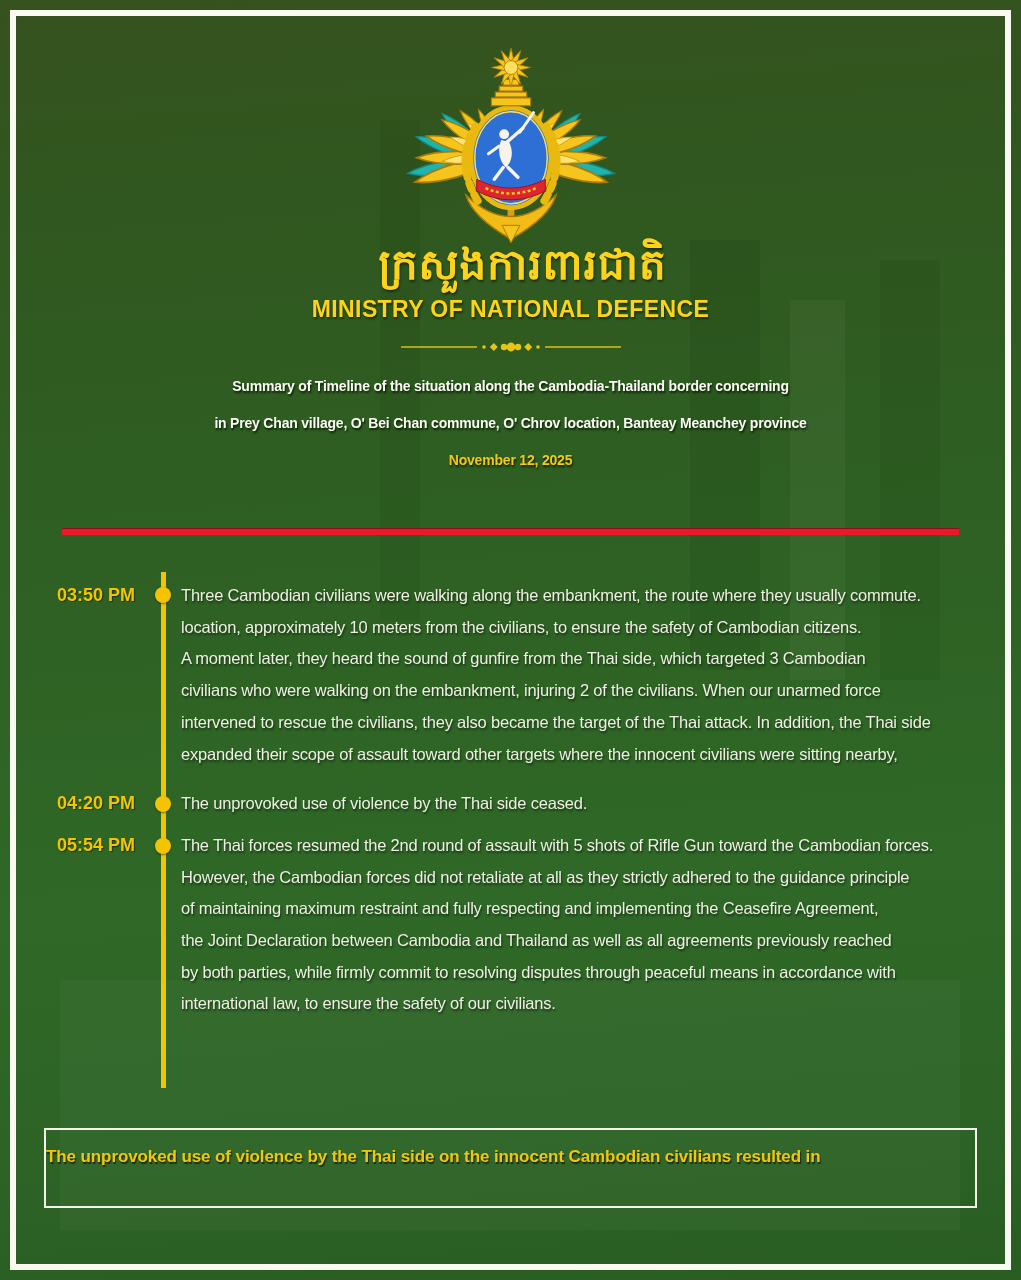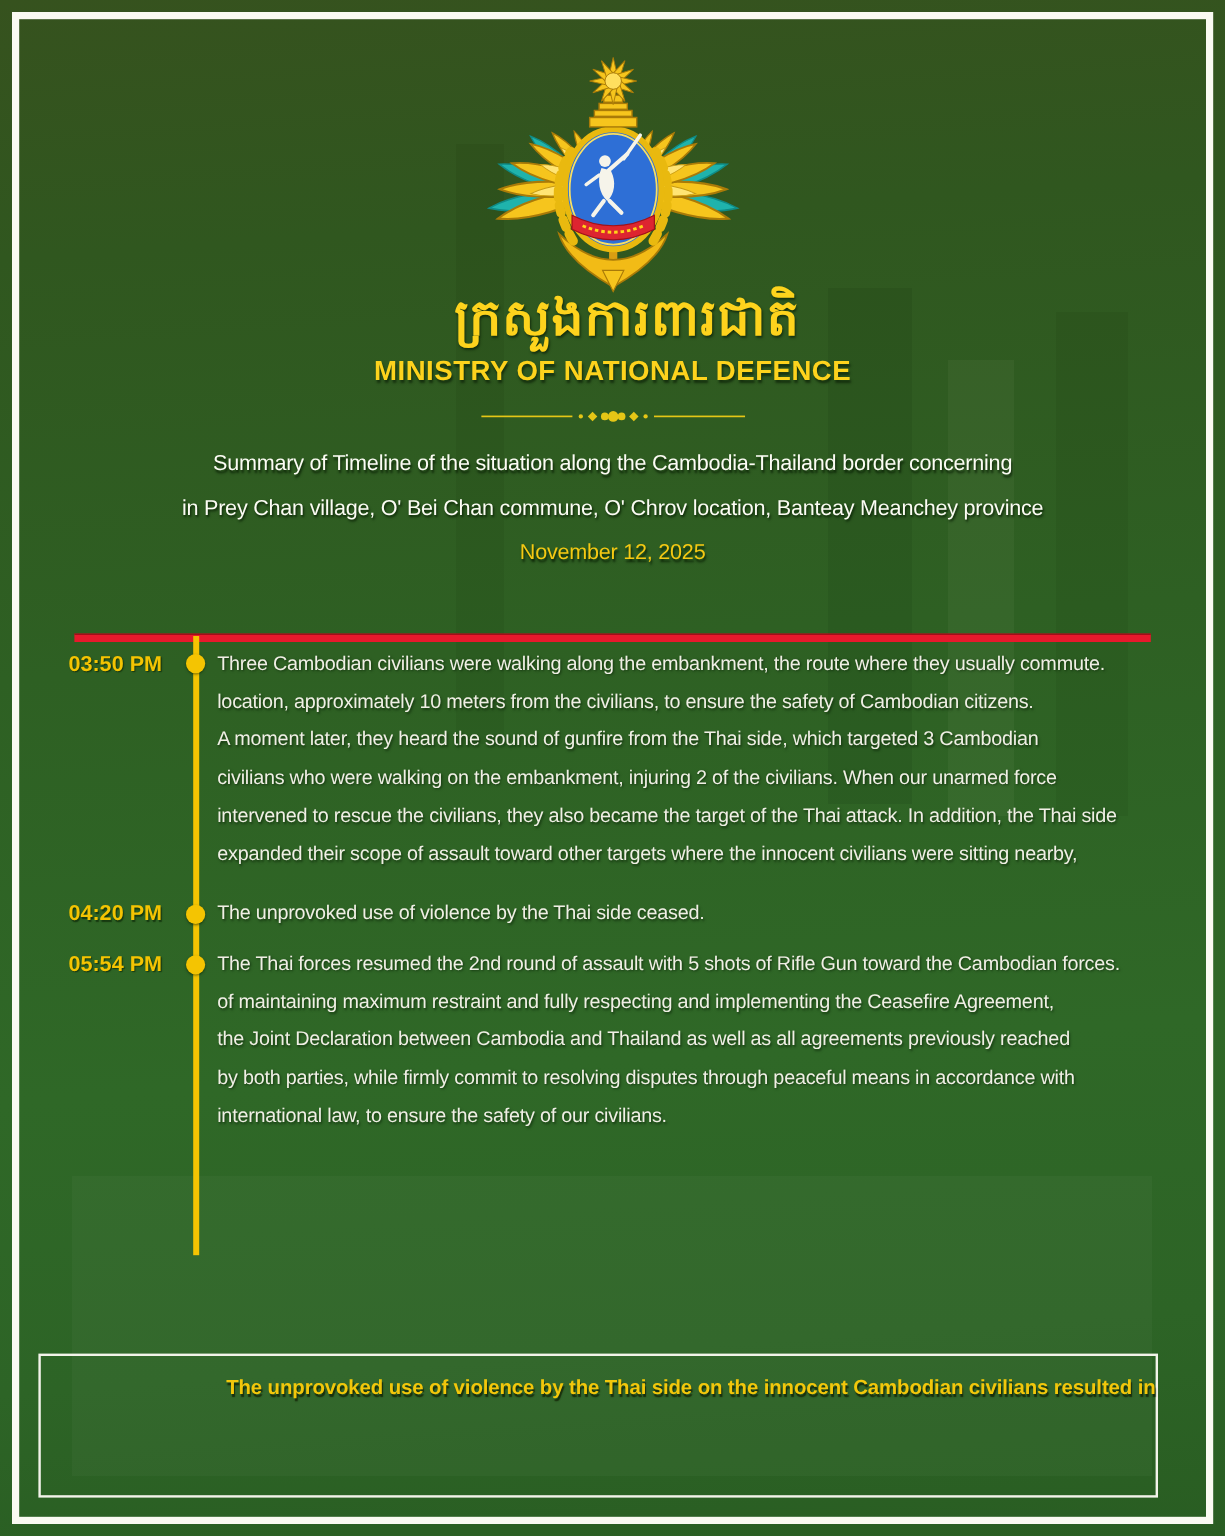--- a/index.html
+++ b/index.html
@@ -28,32 +28,32 @@
   }
   .ministry-title {
     position:absolute; top:296px; left:0; width:100%; text-align:center;
     font-size:23px; font-weight:bold; color:#fdd31d; letter-spacing:0.4px;
     text-shadow:1px 2px 2px rgba(10,30,5,0.7);
   }
   .divider { position:absolute; top:340px; left:50%; transform:translateX(-50%); }
 
   .summary {
     position:absolute; top:368px; left:0; width:100%; text-align:center;
-    font-weight:normal; font-size:18px; line-height:37px; color:#fcfcf4;
+    font-weight:bold; font-size:14px; line-height:37px; color:#fcfcf4;
     letter-spacing:-0.2px; white-space:nowrap;
     text-shadow:1px 2px 2px rgba(5,25,0,0.85);
   }
   .summary .date { color:#f5c913; }
 
   .red-rule {
     position:absolute; top:528px; left:62px; width:897px; height:7px;
     background:#e8192c; border-top:1px solid #8f0d14;
   }
 
-  .timeline { position:absolute; top:530px; left:0; width:906px; height:525px; }
+  .timeline { position:absolute; top:572px; left:0; width:906px; height:525px; }
   .timeline::before {
     content:""; position:absolute; left:161px; top:0; width:5px; height:516px;
     background:#f4c402;
   }
   .tl-row { position:relative; display:grid; grid-template-columns:150px 1fr; }
   .tl-row.r0 { padding-top:8px; }
   .tl-row.r1 { margin-top:18px; }
   .tl-row.r2 { margin-top:10px; }
   .tl-time {
     padding-left:57px; font-size:18px; font-weight:bold; color:#f4c402;
@@ -64,22 +64,22 @@
     border-radius:50%; background:#f4c402; box-shadow:0 1px 2px rgba(0,20,0,0.5);
   }
   .tl-row.r0 .tl-dot { top:15px; }
   .tl-body { padding-left:31px; }
   .tl-line {
     font-size:16.5px; line-height:31.7px; color:#f0efe5; white-space:nowrap;
     letter-spacing:-0.2px; text-shadow:1px 1.5px 2px rgba(5,25,0,0.6);
   }
 
   .result-box {
-    position:absolute; top:1128px; left:32px; width:933px; height:120px;
-    border:2px solid #f3f3ea; text-align:right; white-space:nowrap;
+    position:absolute; top:1128px; left:44px; width:933px; height:80px;
+    border:2px solid #f3f3ea; text-align:left; white-space:nowrap;
   }
   .result-line1 {
     margin-top:17px; font-size:17px; font-weight:bold; color:#f2c70b;
     letter-spacing:-0.1px; text-shadow:1px 2px 1px rgba(15,25,0,0.75);
   }
   .result-line2 {
     margin-top:13px; font-size:17.5px; font-weight:bold;
     text-shadow:1px 2px 1px rgba(15,25,0,0.75);
   }
   .result-red { color:#cb2318; }
@@ -230,20 +230,21 @@
         <div class="tl-dot"></div>
         <div class="tl-body">
           <div class="tl-line">The unprovoked use of violence by the Thai side ceased.</div>
         </div>
       </div>
       <div class="tl-row r2">
         <div class="tl-time">05:54 PM</div>
         <div class="tl-dot"></div>
         <div class="tl-body">
           <div class="tl-line">The Thai forces resumed the 2nd round of assault with 5 shots of Rifle Gun toward the Cambodian forces.</div>
+          <div class="tl-line">However, the Cambodian forces did not retaliate at all as they strictly adhered to the guidance principle</div>
           <div class="tl-line">of maintaining maximum restraint and fully respecting and implementing the Ceasefire Agreement,</div>
           <div class="tl-line">the Joint Declaration between Cambodia and Thailand as well as all agreements previously reached</div>
           <div class="tl-line">by both parties, while firmly commit to resolving disputes through peaceful means in accordance with</div>
           <div class="tl-line">international law, to ensure the safety of our civilians.</div>
         </div>
       </div>
     </div>
 
   <div class="result-box">
     <div class="result-line1">The unprovoked use of violence by the Thai side on the innocent Cambodian civilians resulted in</div>

